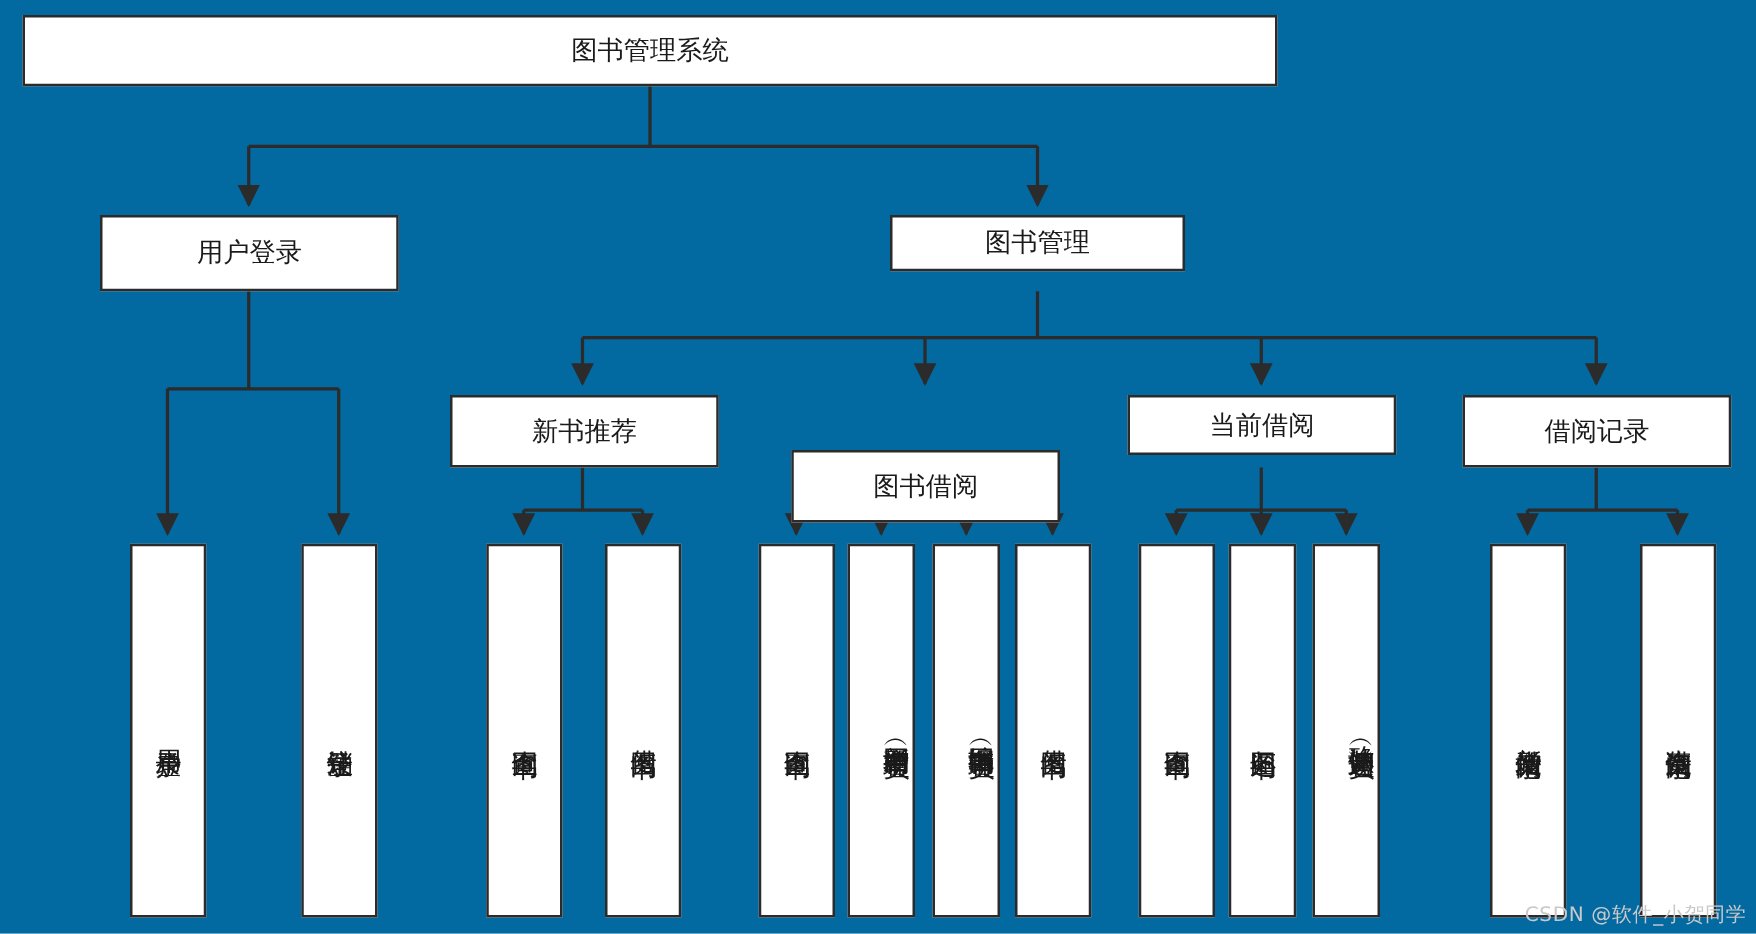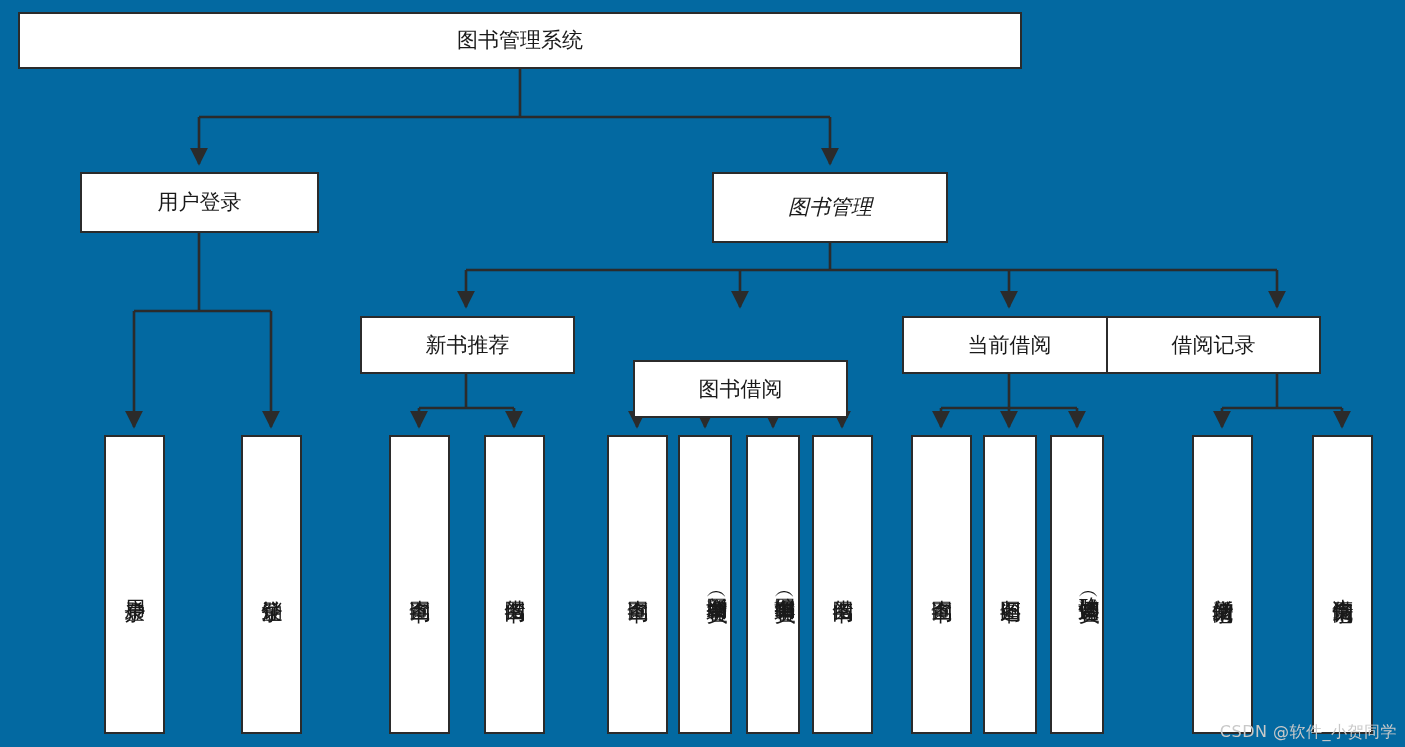--- a/index.html
+++ b/index.html
@@ -130,37 +130,37 @@
   </svg>
 
   <div class="node root" style="left:18px; top:12px; width:1004px; height:57px;">
     <span>图书管理系统</span>
   </div>
 
   <div class="node h" style="left:80px; top:172px; width:239px; height:61px;">
     <span>用户登录</span>
   </div>
 
-  <div class="node h" style="left:712px; top:172px; width:236px; height:71px;font-style:italic;">
+  <div class="node h" style="left:712px; top:172px; width:236px; height:45px;">
     <span>图书管理</span>
   </div>
 
   <div class="node h" style="left:360px; top:316px; width:215px; height:58px;align-items:center;">
     <span>新书推荐</span>
   </div>
 
   <div class="node h" style="left:633px; top:316px; width:215px; height:58px;margin-top:44px;">
     <span>图书借阅</span>
   </div>
 
-  <div class="node h" style="left:902px; top:316px; width:215px; height:58px;">
+  <div class="node h" style="left:902px; top:316px; width:215px; height:48px;">
     <span>当前借阅</span>
   </div>
 
-  <div class="node h" style="left:1106px; top:316px; width:215px; height:58px;">
+  <div class="node h" style="left:1170px; top:316px; width:215px; height:58px;">
     <span>借阅记录</span>
   </div>
 
   <div class="node v mid" style="left:104px; top:435px; width:61px; height:299px;">
     <span class="vtext">用户登录</span>
   </div>
 
   <div class="node v mid" style="left:241px; top:435px; width:61px; height:299px;">
     <span class="vtext">注销登录</span>
   </div>

